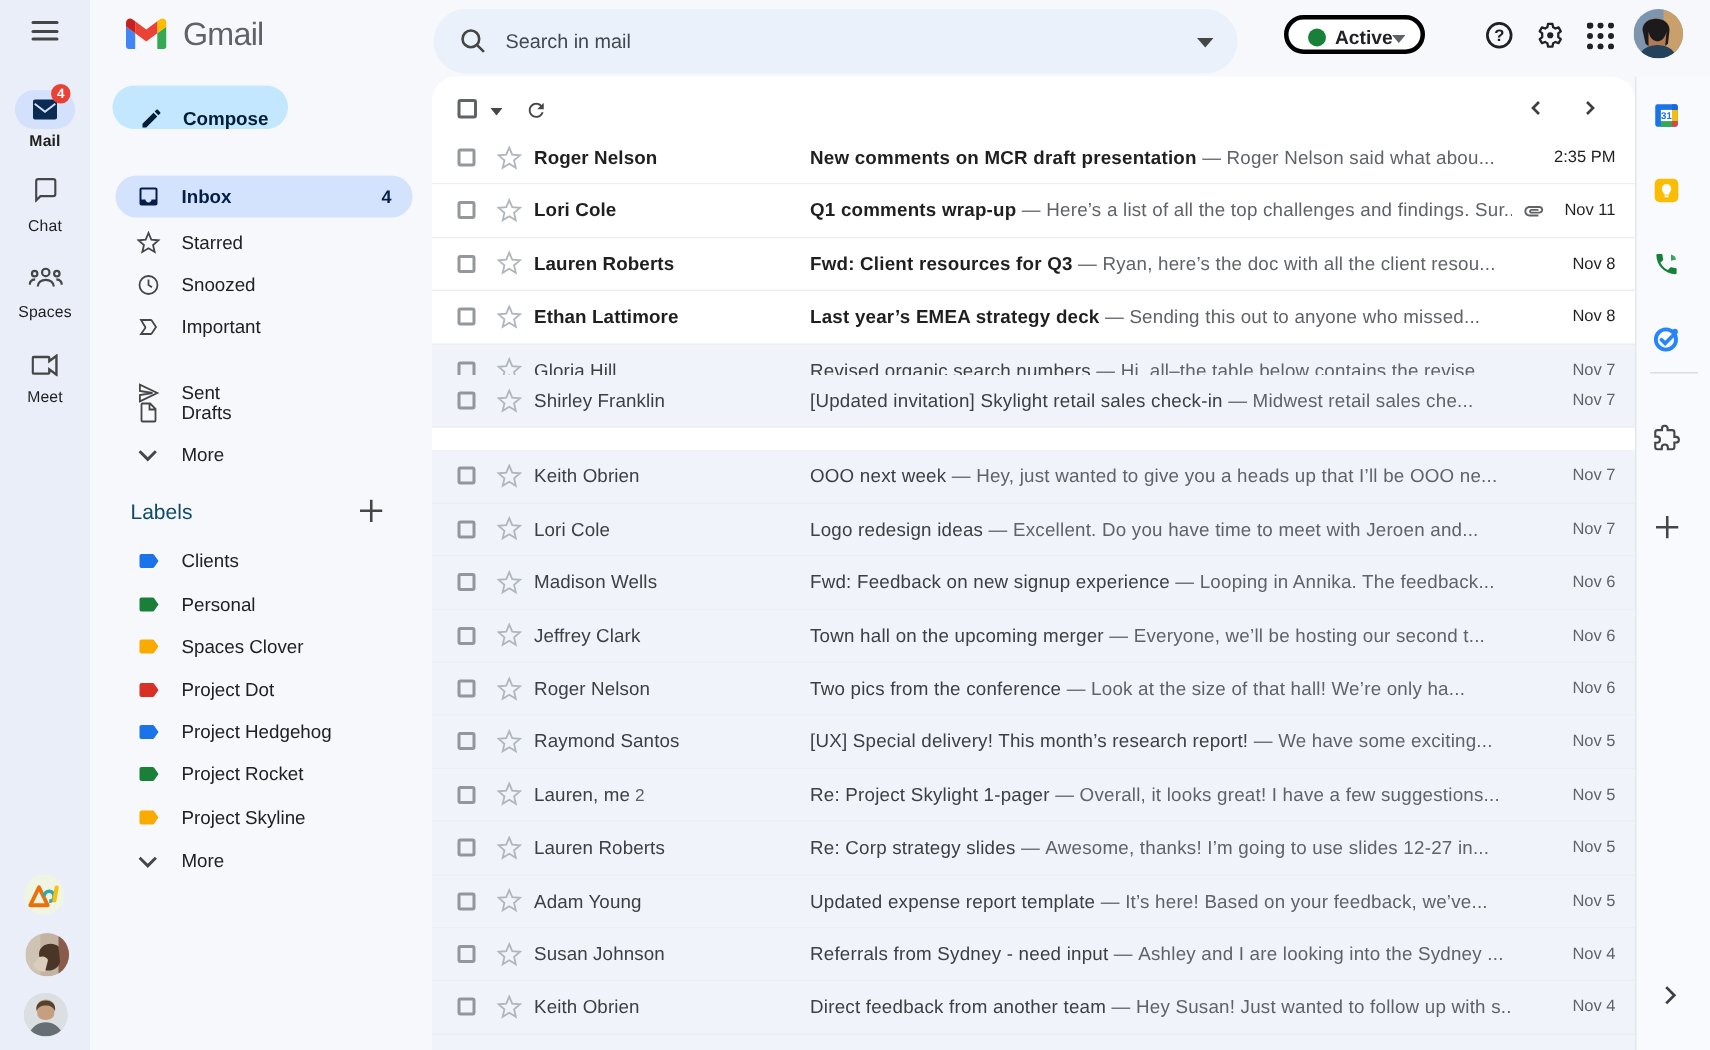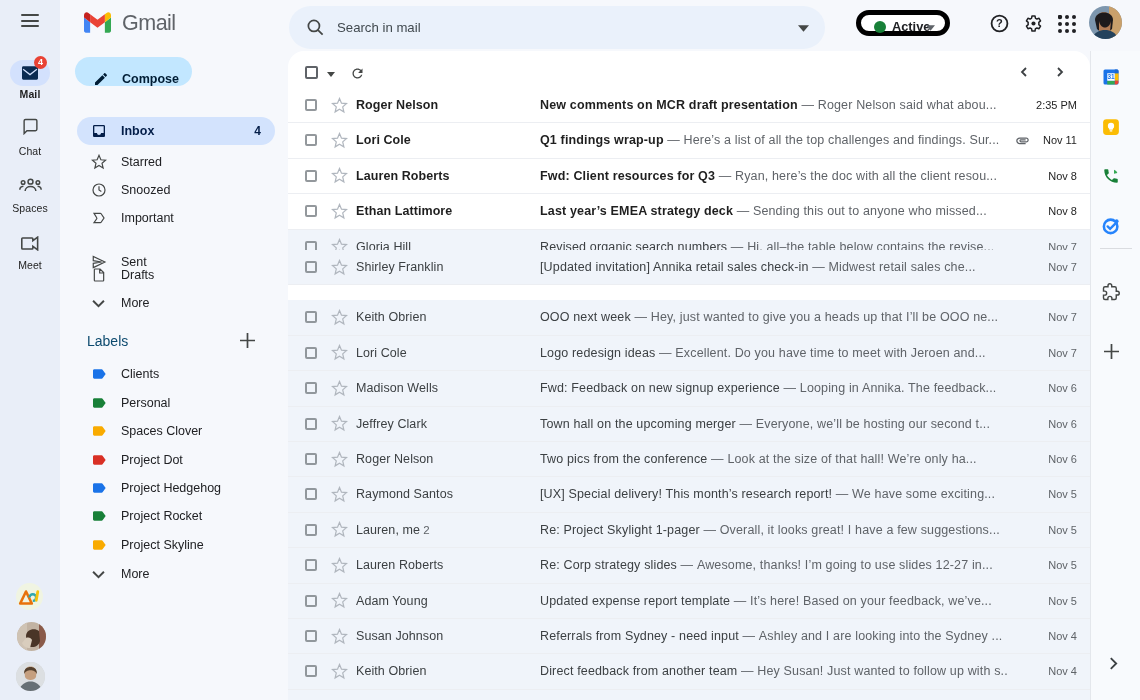--- a/index.html
+++ b/index.html
@@ -21,21 +21,21 @@
 .navitem .ntext{position:absolute;left:44px;white-space:nowrap}
 .navitem .ncount{position:absolute;right:14px;font-size:12px}
 #inboxitem{background:#d3e3fd;color:#041e49;font-weight:bold}
 
 #gmaillogo{position:absolute;left:84px;top:11px;width:110px;height:28px}
 #gmailtext{position:absolute;left:122px;top:11px;font-size:21.5px;color:#5f6368;letter-spacing:-0.5px}
 #search{position:absolute;left:289px;top:6px;width:536px;height:43px;background:#eaf1fb;border-radius:21.5px}
 #search svg.mag{position:absolute;left:17px;top:12px;width:19px;height:19px}
 #search .ph{position:absolute;left:48px;top:0;line-height:43px;font-size:13.2px;color:#41494f}
 #search svg.car{position:absolute;right:16px;top:19px;width:11px;height:7px}
-#chip{position:absolute;left:856px;top:9.5px;width:94px;height:26px;background:#fff;border:5px solid #000000;border-radius:13px}
+#chip{position:absolute;left:856px;top:9.5px;width:94px;height:26px;background:#fff;border:3px solid #000000;border-radius:13px}
 #chip .dot{position:absolute;left:13px;top:6.5px;width:12px;height:12px;border-radius:50%;background:#188038}
 #chip .t{position:absolute;left:31px;top:0;line-height:24px;font-size:12.8px;font-weight:bold;color:#202124}
 #chip svg{position:absolute;right:10px;top:10px;width:9px;height:6px}
 .hicon{position:absolute;top:15px;width:17px;height:17px}
 #avatar{position:absolute;left:1089px;top:6px;width:33px;height:33px;border-radius:50%;overflow:hidden}
 
 #content{position:absolute;left:288px;top:51px;width:802px;height:649px;background:#fff;border-radius:16px 16px 0 0}
 #toolbar{position:absolute;left:0;top:0;width:802px;height:37px}
 #toolbar .cb{position:absolute;left:17px;top:15px;width:13px;height:13px;border:2px solid #5f6368;border-radius:2px}
 #toolbar svg.car{position:absolute;left:39px;top:20.5px;width:8px;height:5px}
@@ -318,21 +318,21 @@
 <span class="sender">Roger Nelson</span>
 <span class="subjwrap"><span class="subj">New comments on MCR draft presentation</span><span class="dash">&nbsp;—&nbsp;</span><span class="snip">Roger Nelson said what abou...</span></span>
 <span class="date">2:35 PM</span>
 </div>
 <div class="row unread" style="top:35.4px">
 <span class="cb"></span>
 <svg class="star" viewBox="0 0 24 24">
           <path fill="none" stroke="#b0b6be" stroke-width="1.7" d="M12 17.27 18.18 21l-1.64-7.03L22 9.24l-7.19-.61L12 2 9.19 8.63 2 9.24l5.46 4.73L5.82 21z"></path>
         </svg>
 <span class="sender">Lori Cole</span>
-<span class="subjwrap"><span class="subj">Q1 findings wrap-up</span><span class="dash">&nbsp;—&nbsp;</span><span class="snip">Here’s a list of all the top challenges and findings. Sur...</span></span>
+<span class="subjwrap"><span class="subj">Q1 comments wrap-up</span><span class="dash">&nbsp;—&nbsp;</span><span class="snip">Here’s a list of all the top challenges and findings. Sur...</span></span>
 <svg class="clip" viewBox="0 0 24 24">
           <path fill="#5f6368" d="M2 12.5C2 9.46 4.46 7 7.5 7H18c2.21 0 4 1.79 4 4s-1.79 4-4 4H9.5C8.12 15 7 13.88 7 12.5S8.12 10 9.5 10H17v2H9.41c-.55 0-.55 1 0 1H18c1.1 0 2-.9 2-2s-.9-2-2-2H7.5C5.57 9 4 10.57 4 12.5S5.57 16 7.5 16H17v2H7.5C4.46 18 2 15.54 2 12.5z"></path>
         </svg>
         <span class="date">Nov 11</span>
 </div>
 <div class="row unread" style="top:70.8px">
 <span class="cb"></span>
 <svg class="star" viewBox="0 0 24 24">
           <path fill="none" stroke="#b0b6be" stroke-width="1.7" d="M12 17.27 18.18 21l-1.64-7.03L22 9.24l-7.19-.61L12 2 9.19 8.63 2 9.24l5.46 4.73L5.82 21z"></path>
         </svg>
@@ -357,21 +357,21 @@
 <span class="sender">Gloria Hill</span>
 <span class="subjwrap"><span class="subj">Revised organic search numbers</span><span class="dash">&nbsp;—&nbsp;</span><span class="snip">Hi, all–the table below contains the revise...</span></span>
 <span class="date">Nov 7</span>
 </div>
 <div class="row read" style="top:162px">
 <span class="cb"></span>
 <svg class="star" viewBox="0 0 24 24">
           <path fill="none" stroke="#b0b6be" stroke-width="1.7" d="M12 17.27 18.18 21l-1.64-7.03L22 9.24l-7.19-.61L12 2 9.19 8.63 2 9.24l5.46 4.73L5.82 21z"></path>
         </svg>
 <span class="sender">Shirley Franklin</span>
-<span class="subjwrap"><span class="subj">[Updated invitation] Annika retail sales check-in</span><span class="dash">&nbsp;—&nbsp;</span><span class="snip">Midwest retail sales che...</span></span>
+<span class="subjwrap"><span class="subj">[Updated invitation] Skylight retail sales check-in</span><span class="dash">&nbsp;—&nbsp;</span><span class="snip">Midwest retail sales che...</span></span>
 <span class="date">Nov 7</span>
 </div>
 <div class="row read" style="top:212.4px">
 <span class="cb"></span>
 <svg class="star" viewBox="0 0 24 24">
           <path fill="none" stroke="#b0b6be" stroke-width="1.7" d="M12 17.27 18.18 21l-1.64-7.03L22 9.24l-7.19-.61L12 2 9.19 8.63 2 9.24l5.46 4.73L5.82 21z"></path>
         </svg>
 <span class="sender">Keith Obrien</span>
 <span class="subjwrap"><span class="subj">OOO next week</span><span class="dash">&nbsp;—&nbsp;</span><span class="snip">Hey, just wanted to give you a heads up that I’ll be OOO ne...</span></span>
 <span class="date">Nov 7</span>

